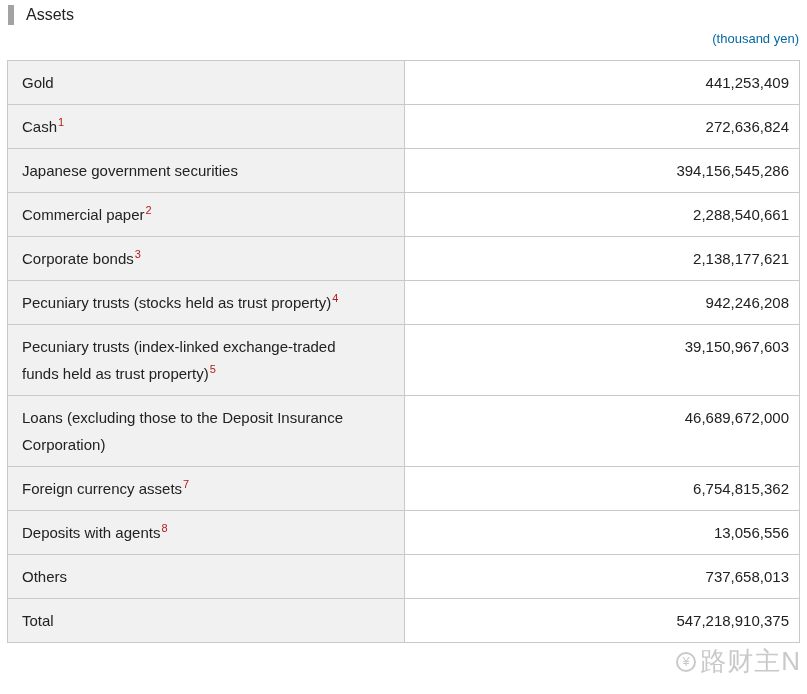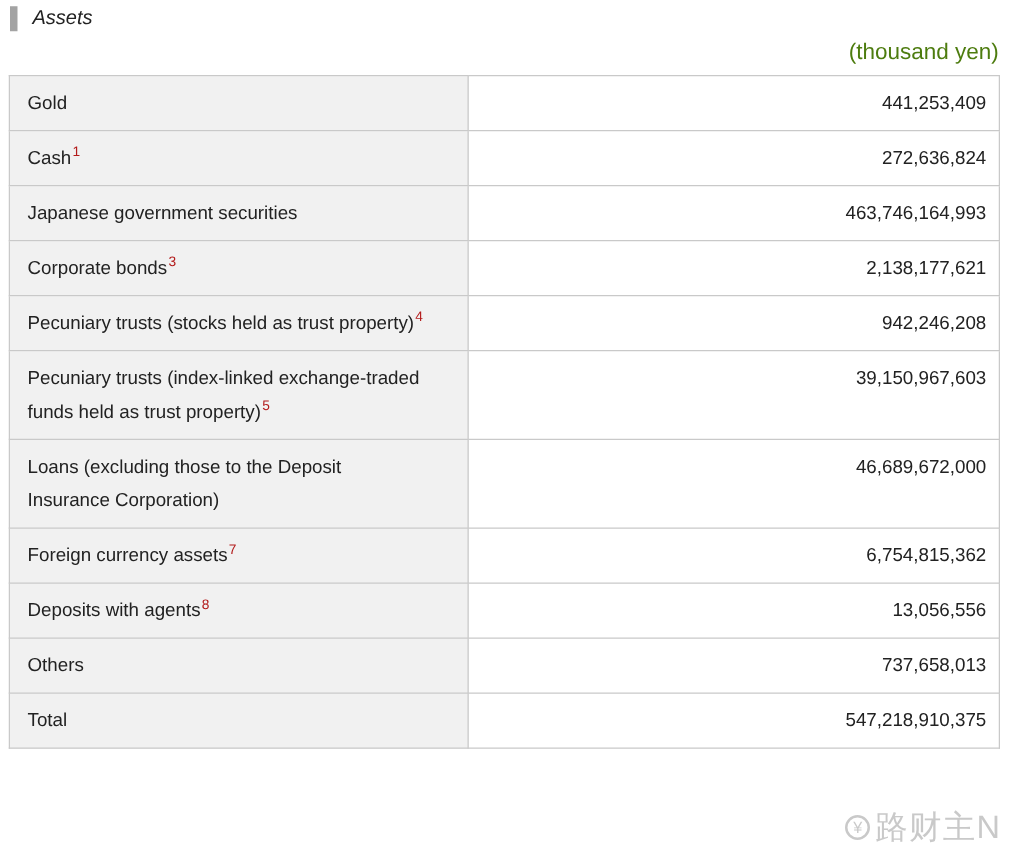--- a/index.html
+++ b/index.html
@@ -14,61 +14,60 @@
   }
   .page { position: relative; width: 807px; height: 694px; }
 
   
   .section-header {
     position: absolute;
     top: 5px;
     left: 8px;
     display: flex;
     align-items: center;
-    font-style: italic;
   }
   .header-bar {
     width: 6px;
     height: 20px;
     background: #a3a3a3;
     margin-right: 12px;
   }
   .header-title {
     font-size: 16px;
     color: #222222;
   }
 
   
   .unit-note {
     position: absolute;
     top: 31px;
     right: 8px;
-    font-size: 18px;
-    color: #4d7c0f;
+    font-size: 13px;
+    color: #0369a1;
   }
 
   
   table.assets {
     position: absolute;
     top: 60px;
     left: 7px;
     width: 793px;
     border-collapse: collapse;
     table-layout: fixed;
     font-size: 15px;
   }
   table.assets td {
     border: 1px solid #c9c9c9;
     vertical-align: top;
     line-height: 27px;
     padding-top: 8px;
     padding-bottom: 8px;
   }
   td.label-cell {
-    width: 367px;
+    width: 397px;
     background: #f1f1f1;
     padding-left: 14px;
     padding-right: 33px;
     color: #222222;
   }
   td.value-cell {
     background: #ffffff;
     text-align: right;
     padding-right: 10px;
     padding-left: 3px;
@@ -128,21 +127,25 @@
         <tr>
           <td class="label-cell">Gold</td>
           <td class="value-cell">441,253,409</td>
         </tr>
         <tr>
           <td class="label-cell">Cash<sup class="fn" style="color: rgb(179, 27, 27);">1</sup></td>
           <td class="value-cell">272,636,824</td>
         </tr>
         <tr>
           <td class="label-cell">Japanese government securities</td>
-          <td class="value-cell">463,746,164,993</td>
+          <td class="value-cell">394,156,545,286</td>
+        </tr>
+        <tr>
+          <td class="label-cell">Commercial paper<sup class="fn" style="color: rgb(179, 27, 27);">2</sup></td>
+          <td class="value-cell">2,288,540,661</td>
         </tr>
         <tr>
           <td class="label-cell">Corporate bonds<sup class="fn" style="color: rgb(179, 27, 27);">3</sup></td>
           <td class="value-cell">2,138,177,621</td>
         </tr>
         <tr>
           <td class="label-cell">Pecuniary trusts (stocks held as trust property)<sup class="fn" style="color: rgb(179, 27, 27);">4</sup></td>
           <td class="value-cell">942,246,208</td>
         </tr>
         <tr>

